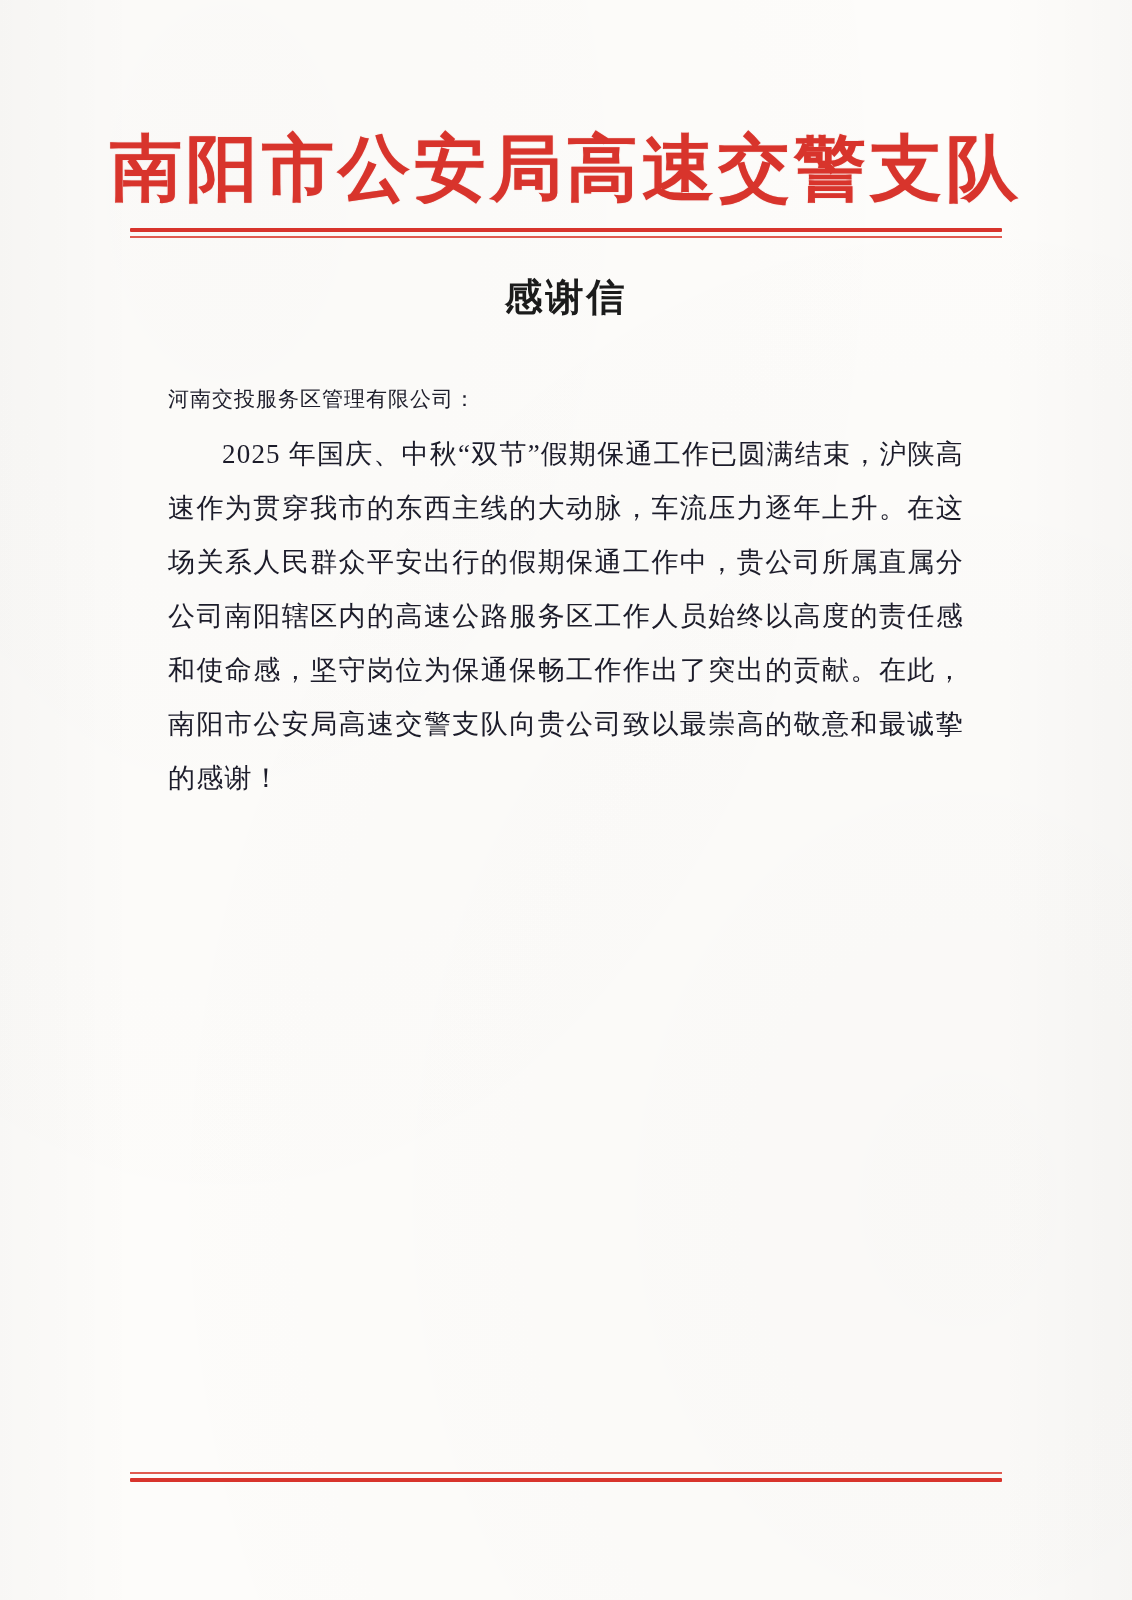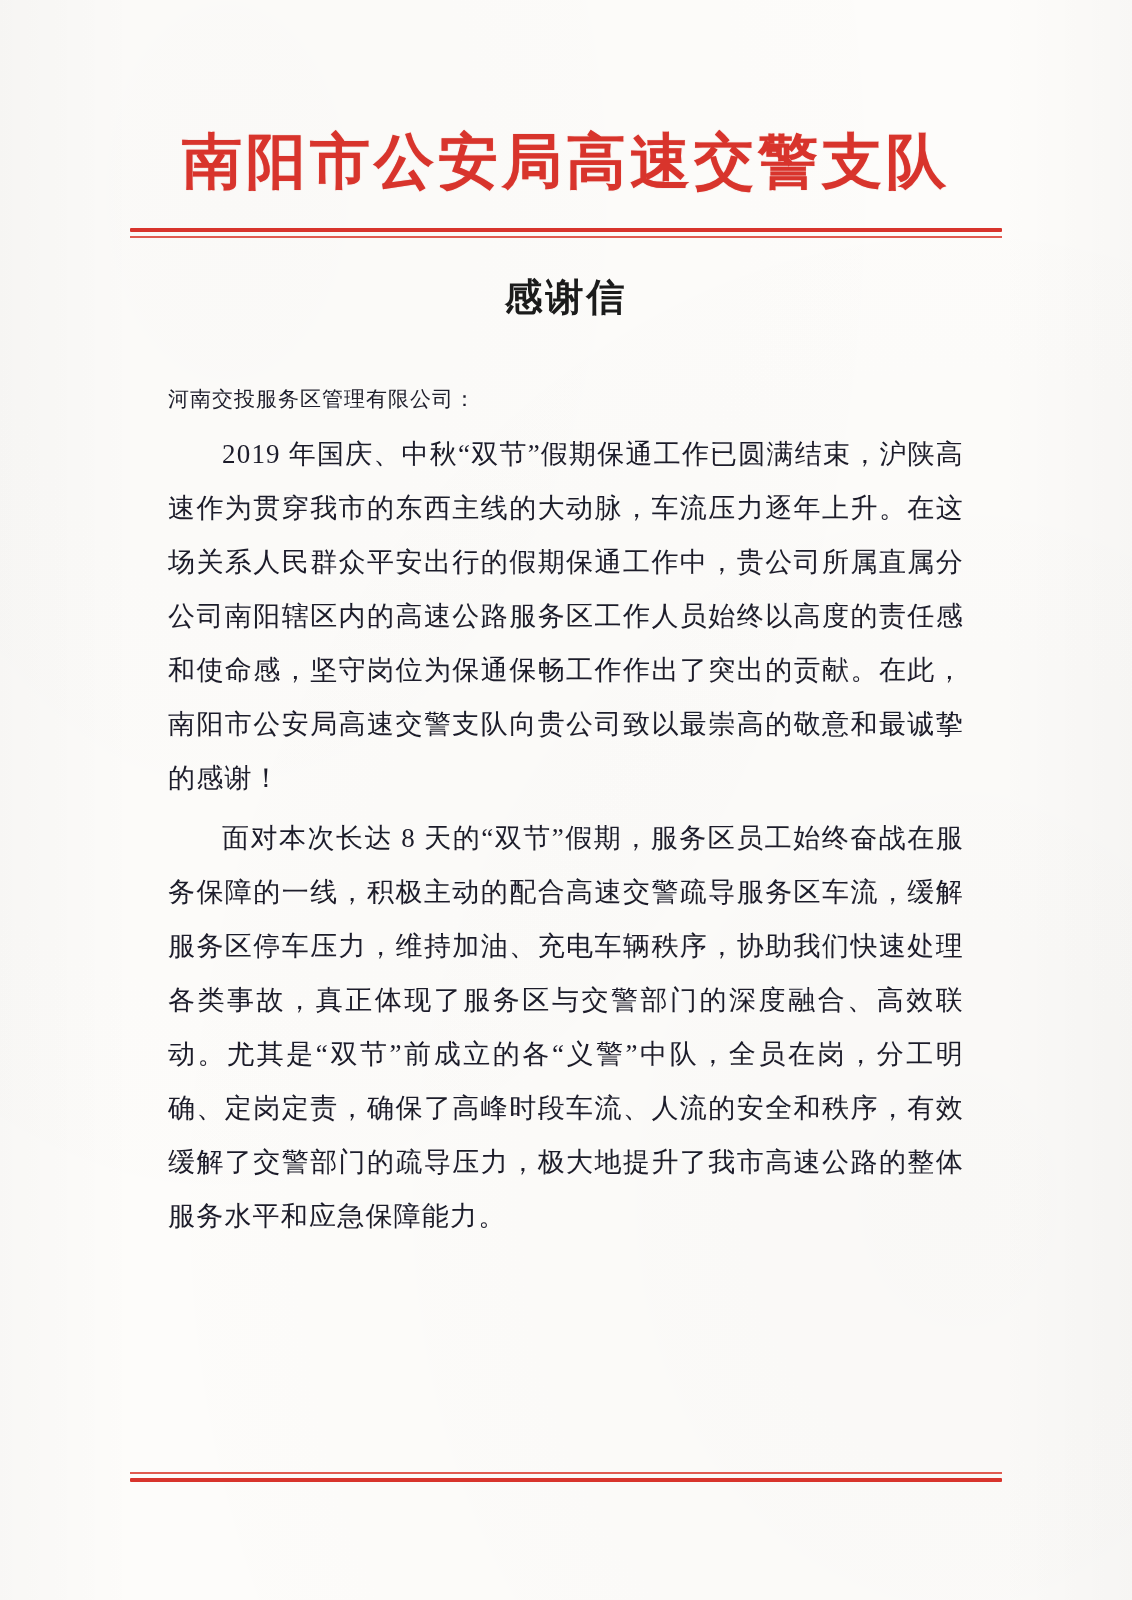--- a/index.html
+++ b/index.html
@@ -35,21 +35,21 @@
   .letterhead {
     position: absolute;
     left: 0;
     right: 0;
     top: 128px;
     text-align: center;
   }
   .letterhead-title {
     font-family: "DejaVu Serif", "Liberation Serif", serif;
     font-weight: bold;
-    font-size: 60px;
+    font-size: 72px;
     letter-spacing: 4px;
     color: #d8342c;
     line-height: 1.12;
     text-shadow: 0 0 1px rgba(216,52,44,0.5);
   }
   .rule-wrap {
     position: absolute;
     left: 130px;
     right: 130px;
     top: 228px;
@@ -128,22 +128,21 @@
 
   <div class="rule-wrap">
     <div class="rule-thick"></div>
     <div class="rule-thin"></div>
   </div>
 
   <div class="doc-title">感谢信</div>
 
   <div class="body-block">
     <div class="salutation">河南交投服务区管理有限公司：</div>
-    <div class="para first">2019 年国庆、中秋“双节”假期保通工作已圆满结束，沪陕高速作为贯穿我市的东西主线的大动脉，车流压力逐年上升。在这场关系人民群众平安出行的假期保通工作中，贵公司所属直属分公司南阳辖区内的高速公路服务区工作人员始终以高度的责任感和使命感，坚守岗位为保通保畅工作作出了突出的贡献。在此，南阳市公安局高速交警支队向贵公司致以最崇高的敬意和最诚挚的感谢！</div>
-    <div class="para">面对本次长达 8 天的“双节”假期，服务区员工始终奋战在服务保障的一线，积极主动的配合高速交警疏导服务区车流，缓解服务区停车压力，维持加油、充电车辆秩序，协助我们快速处理各类事故，真正体现了服务区与交警部门的深度融合、高效联动。尤其是“双节”前成立的各“义警”中队，全员在岗，分工明确、定岗定责，确保了高峰时段车流、人流的安全和秩序，有效缓解了交警部门的疏导压力，极大地提升了我市高速公路的整体服务水平和应急保障能力。</div>
+    <div class="para first">2025 年国庆、中秋“双节”假期保通工作已圆满结束，沪陕高速作为贯穿我市的东西主线的大动脉，车流压力逐年上升。在这场关系人民群众平安出行的假期保通工作中，贵公司所属直属分公司南阳辖区内的高速公路服务区工作人员始终以高度的责任感和使命感，坚守岗位为保通保畅工作作出了突出的贡献。在此，南阳市公安局高速交警支队向贵公司致以最崇高的敬意和最诚挚的感谢！</div>
   </div>
 
   <div class="footer-rule-wrap">
     <div class="footer-rule-thin"></div>
     <div class="footer-rule-thick"></div>
   </div>
 
 </div>
 
 </body></html>

